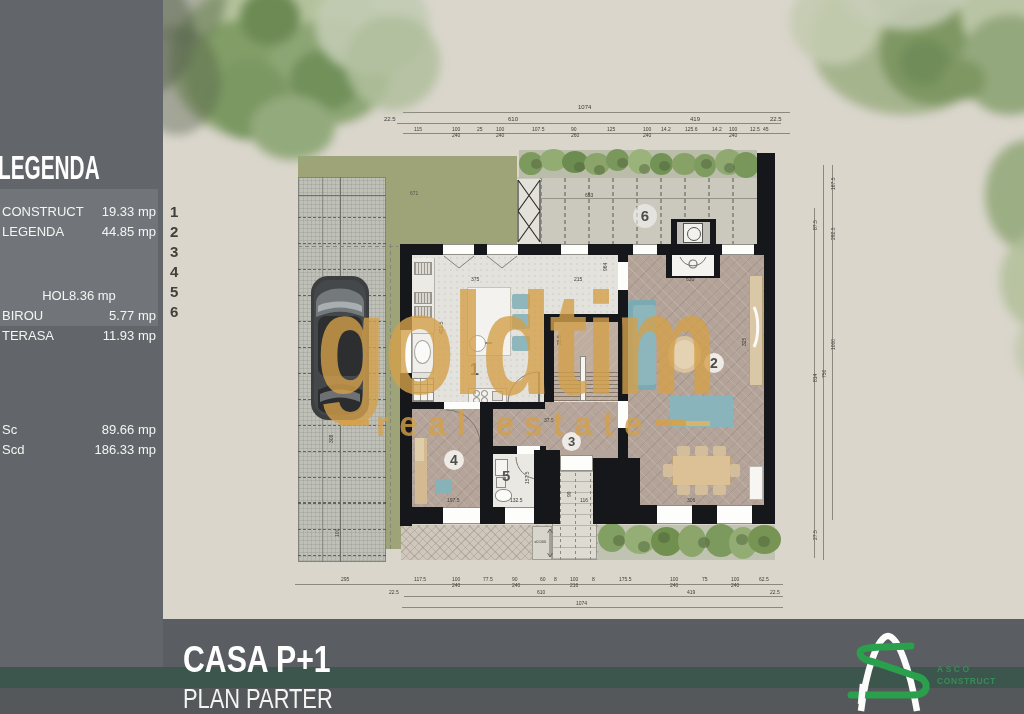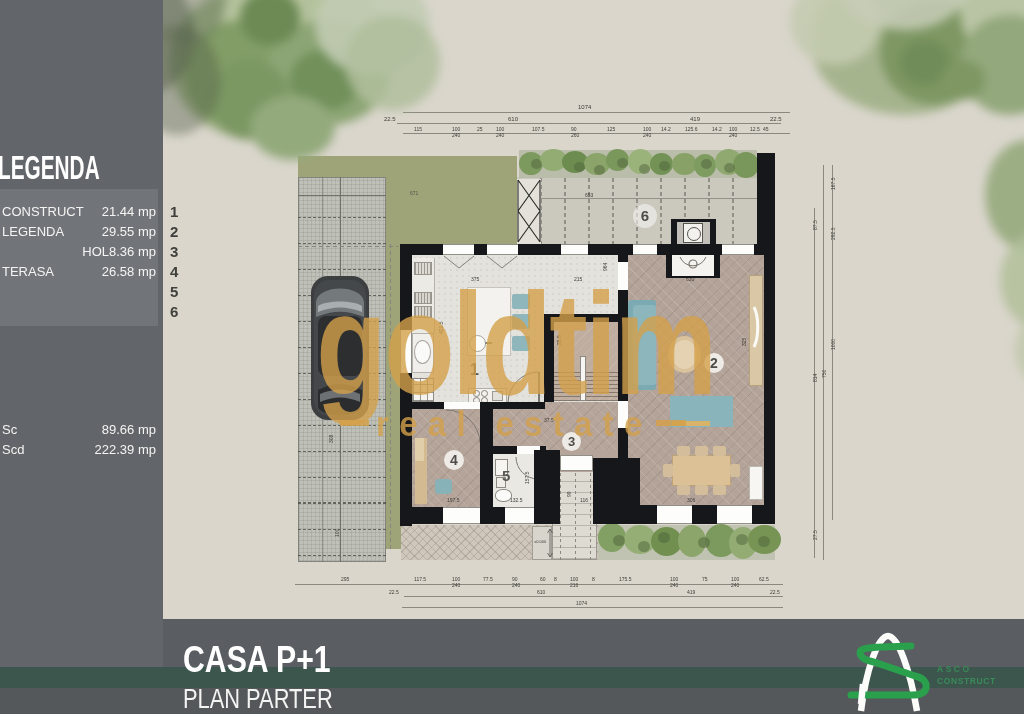--- a/index.html
+++ b/index.html
@@ -448,46 +448,50 @@
 
 <div class="a" style="left:0;top:0;width:163px;height:688px;background:#62666a;"></div>
 
 <div class="a" style="left:0;top:189px;width:158px;height:137px;background:#71757a;"></div>
 
 <div class="a" style="left:-2px;top:149px;color:#fff;font-weight:bold;font-size:33px;transform:scaleX(.63);transform-origin:left top;">LEGENDA</div>
 
 <div class="a" style="left:2px;top:202px;width:154px;color:#f4f4f2;font-size:13px;line-height:20px;">
   <div style="display:flex;justify-content:space-between;">
         <span>CONSTRUCT</span>
-        <span>21.44 mp</span>
+        <span>19.33 mp</span>
       </div>
   <div style="display:flex;justify-content:space-between;">
         <span>LEGENDA</span>
-        <span>29.55 mp</span>
-      </div>
-  <div style="display:flex;justify-content:flex-end;">
+        <span>44.85 mp</span>
+      </div>
+  <div style="display:flex;justify-content:center;margin-top:44px;">
         <span>HOL</span>
         <span>8.36 mp</span>
       </div>
+  <div style="display:flex;justify-content:space-between;">
+        <span>BIROU</span>
+        <span>5.77 mp</span>
+      </div>
   <div style="display:flex;justify-content:space-between;text-align:right;">
         <span>TERASA</span>
-        <span>26.58 mp</span>
+        <span>11.93 mp</span>
       </div>
 </div>
 
 <div class="a" style="left:170px;top:202px;color:#3f3f3b;font-size:15px;font-weight:bold;line-height:20px;">1<br>2<br>3<br>4<br>5<br>6</div>
 
 <div class="a" style="left:2px;top:420px;width:154px;color:#f4f4f2;font-size:13px;line-height:20px;">
   <div style="display:flex;justify-content:space-between;">
         <span>Sc</span>
         <span>89.66 mp</span>
       </div>
   <div style="display:flex;justify-content:space-between;">
         <span>Scd</span>
-        <span>222.39 mp</span>
+        <span>186.33 mp</span>
       </div>
 </div>
 
 <div class="a" style="left:163px;top:619px;width:861px;height:95px;background:#5a5e62;"></div>
 
 <div class="a" style="left:0;top:667px;width:1024px;height:21px;background:#3c564e;"></div>
 
 <div class="a" style="left:0;top:688px;width:1024px;height:26px;background:#54585b;"></div>
 
 <div class="a" style="left:183px;top:639px;color:#fff;font-weight:bold;font-size:36px;transform:scaleX(.84);transform-origin:left top;">CASA P+1</div>

